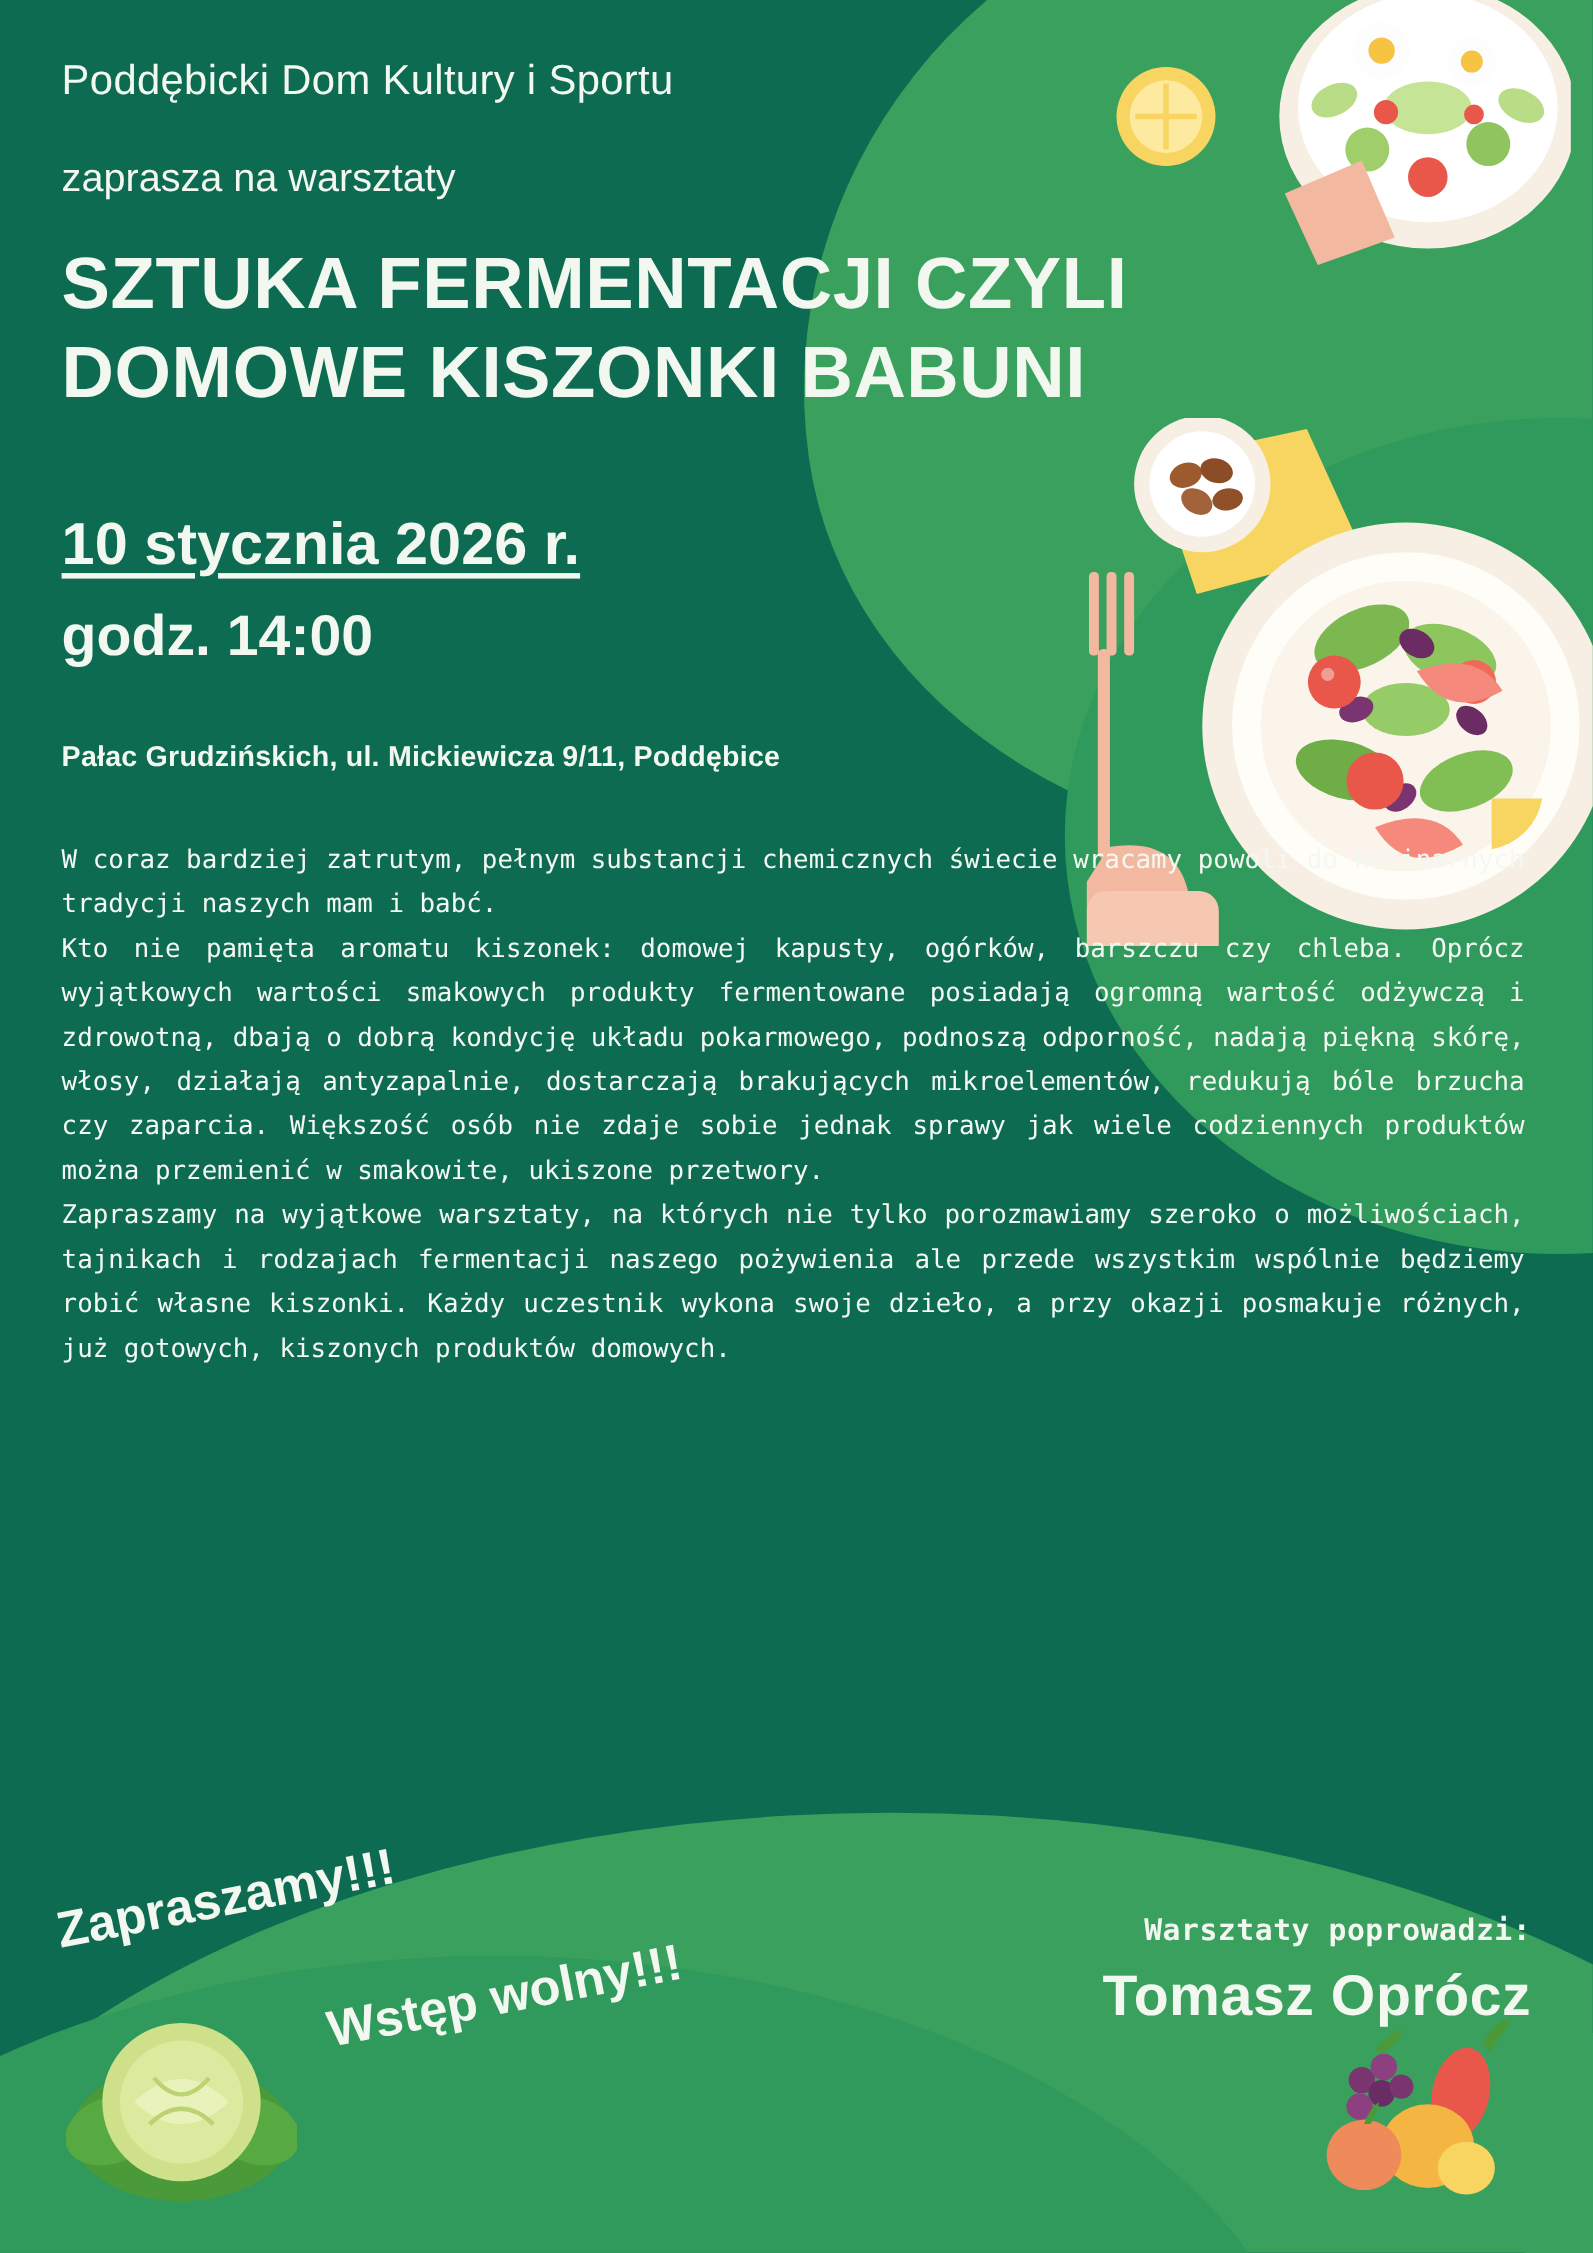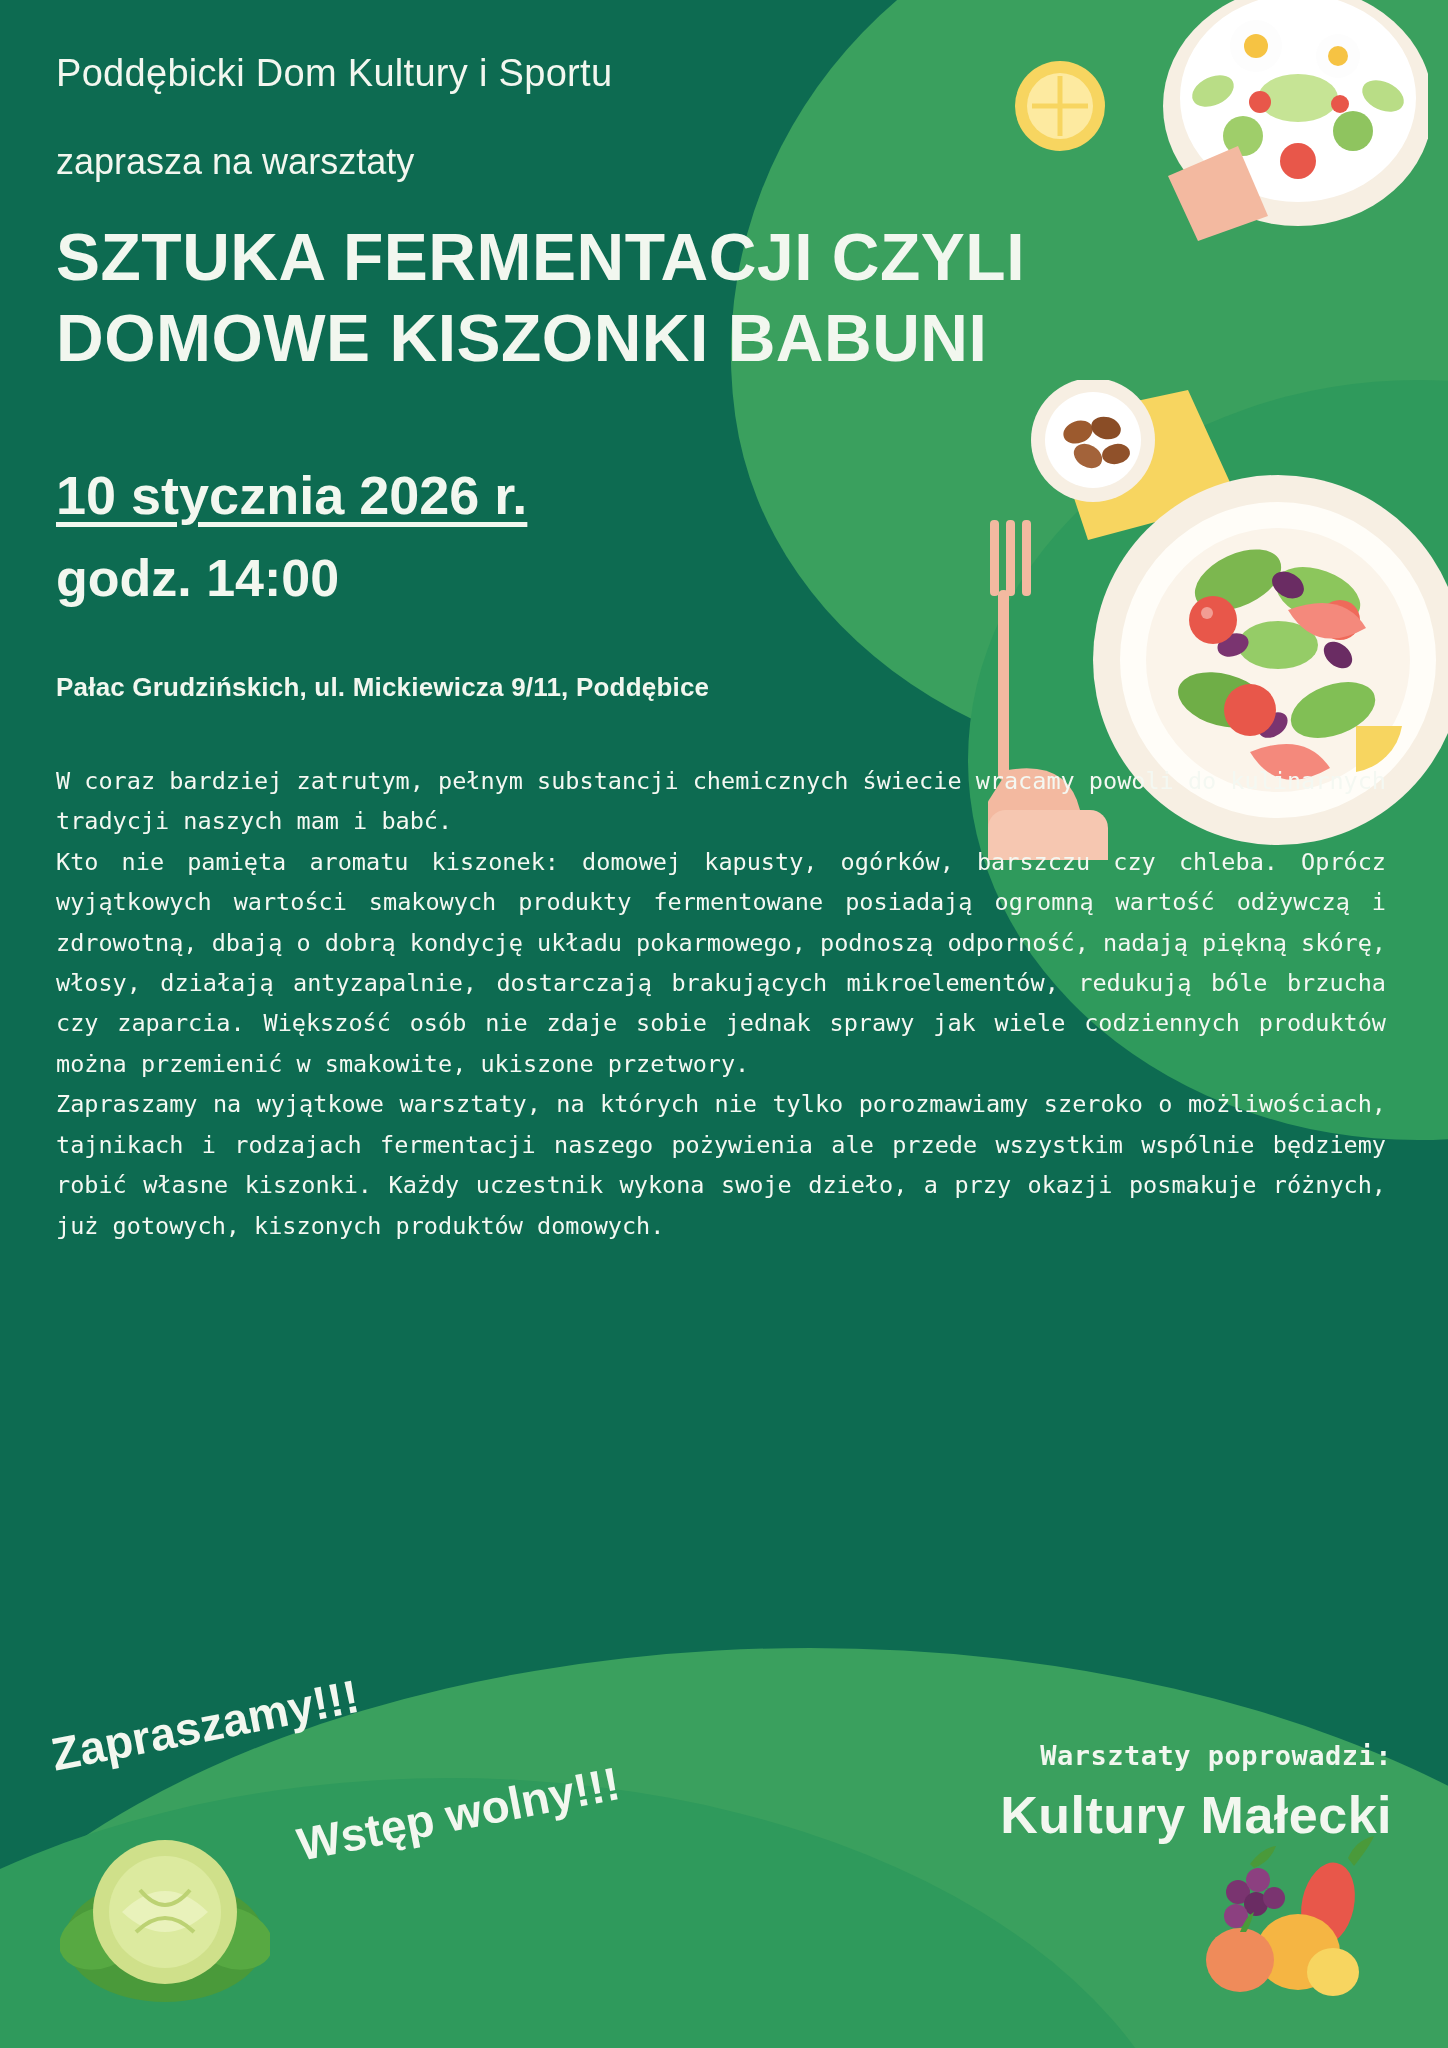--- a/index.html
+++ b/index.html
@@ -286,14 +286,14 @@
     <p>Kto nie pamięta aromatu kiszonek: domowej kapusty, ogórków, barszczu czy chleba. Oprócz wyjątkowych wartości smakowych produkty fermentowane posiadają ogromną wartość odżywczą i zdrowotną, dbają o dobrą kondycję układu pokarmowego, podnoszą odporność, nadają piękną skórę, włosy, działają antyzapalnie, dostarczają brakujących mikroelementów, redukują bóle brzucha czy zaparcia. Większość osób nie zdaje sobie jednak sprawy jak wiele codziennych produktów można przemienić w smakowite, ukiszone przetwory.</p>
     <p>Zapraszamy na wyjątkowe warsztaty, na których nie tylko porozmawiamy szeroko o możliwościach, tajnikach i rodzajach fermentacji naszego pożywienia ale przede wszystkim wspólnie będziemy robić własne kiszonki. Każdy uczestnik wykona swoje dzieło, a przy okazji posmakuje różnych, już gotowych, kiszonych produktów domowych.</p>
   </div>
 </div>
 
 <div class="callout-invite">Zapraszamy!!!</div>
 <div class="callout-free">Wstęp wolny!!!</div>
 
 <div class="host-wrap">
   <div class="host-label">Warsztaty poprowadzi:</div>
-  <div class="host-name">Kultury Małecki</div>
+  <div class="host-name">Tomasz Oprócz</div>
 </div>
 
 </body></html>

